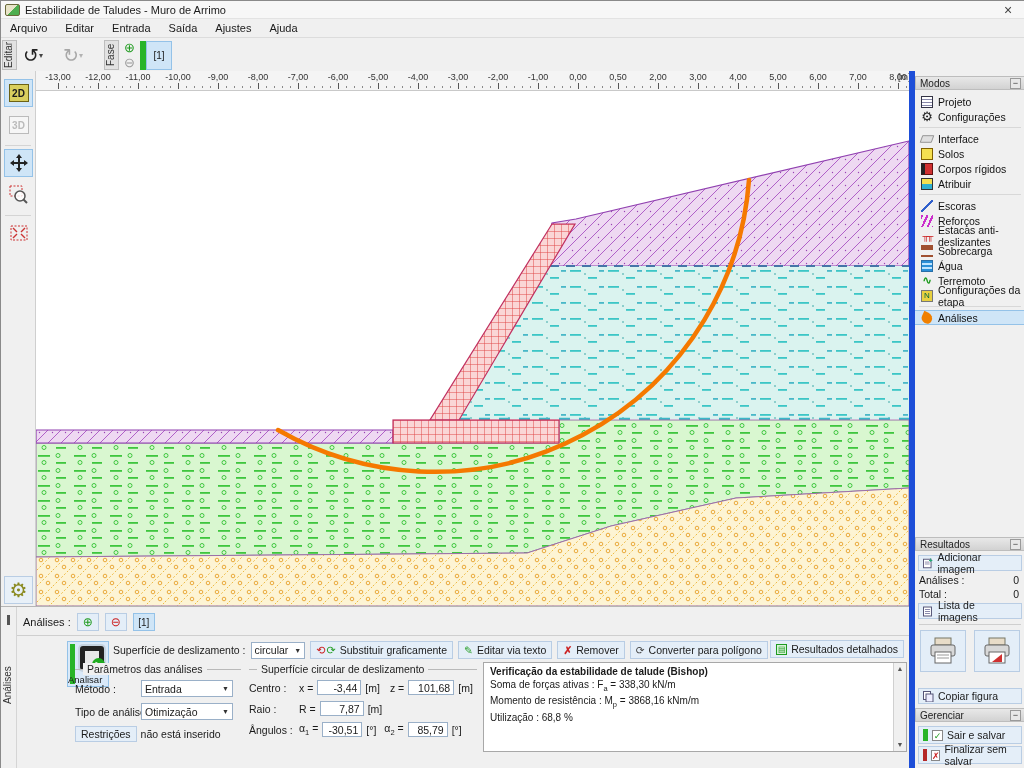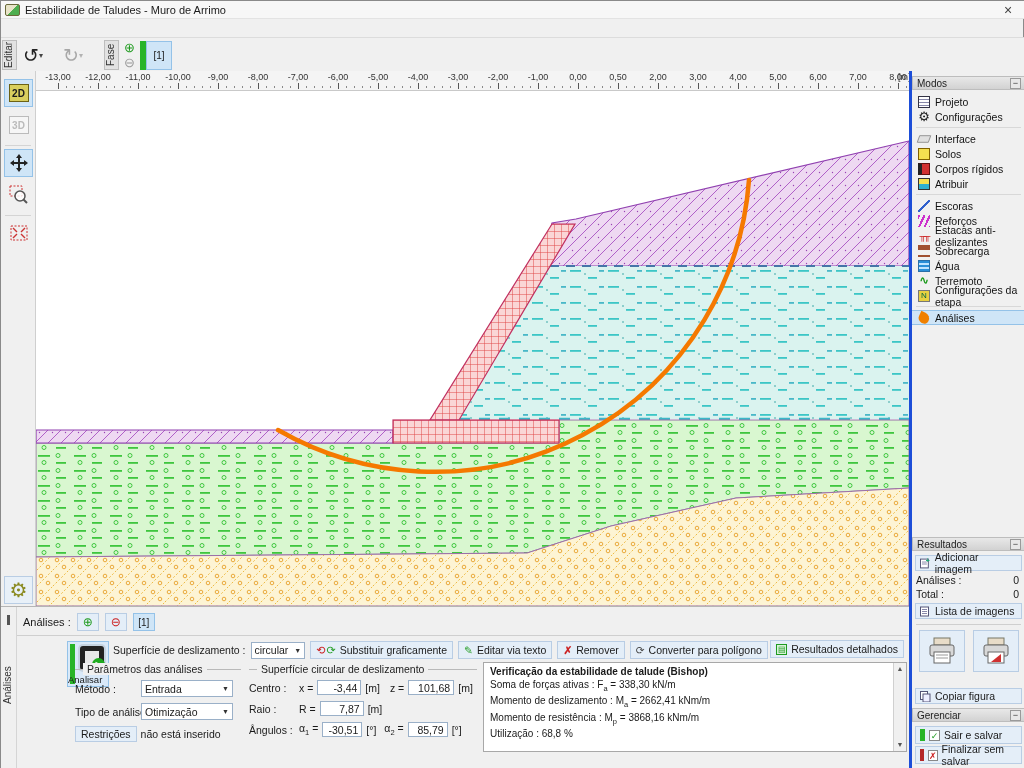--- a/index.html
+++ b/index.html
@@ -43,21 +43,21 @@
   .ltb-sel { background:#cfe5f7; border:1px solid #94c2e8; }
   #btn-2d-face { width:20px; height:18px; background:#d9cf5e; border:1px solid #6c6215; font-weight:bold; font-size:10px; display:flex; align-items:center; justify-content:center;}
   #btn-3d-face { width:20px; height:18px; border:1px solid #bbb; color:#bbb; font-weight:bold; font-size:10px; display:flex; align-items:center; justify-content:center; background:#f6f6f6;}
   .ltb-sep { position:absolute; left:4px; width:26px; height:1px; background:#d4d4d4; }
   #gear-btn { position:absolute; left:3px; top:505px; width:29px; height:28px; display:flex; align-items:center; justify-content:center; font-size:20px; color:#8a8a20; background:#e8f0f8; border:1px solid #b9cde4;}
 
   
   #canvas { left:35px; top:90px; width:873px; height:515px; background:#ffffff; border-bottom:1px solid #c9c9c9;}
 
   
-  #sidebar { left:908px; top:70px; width:116px; height:698px; background:#f0f0f0; border-left:3px solid #1d4ed8; }
+  #sidebar { left:908px; top:70px; width:116px; height:698px; background:#f0f0f0; border-left:6px solid #1d4ed8; }
   .panel-header { position:relative; height:14px; background:linear-gradient(#e8e8e8,#d2d2d2); border:1px solid #bdbdbd; display:flex; align-items:center; padding:0 4px; font-size:10px; color:#222;}
   .panel-min { position:absolute; right:3px; top:1px; width:11px; height:11px; border:1px solid #9a9a9a; background:#e8e8e8; font-size:9px; line-height:9px; text-align:center; color:#333;}
   .mode-item { display:flex; align-items:center; height:15px; padding-left:6px; gap:5px; font-size:10.5px; color:#111; }
   .mode-item.selected { background:#cfe5f7; border-top:1px solid #94c2e8; border-bottom:1px solid #94c2e8; }
   .mode-sep { height:1px; background:#d8d8d8; margin:3px 4px; }
   .micon { width:12px; height:12px; flex:0 0 12px; display:inline-flex; align-items:center; justify-content:center; font-size:11px; }
   .sb-btn { margin:2px 3px; height:16px; background:#e4eef8; border:1px solid #b9cde4; display:flex; align-items:center; gap:4px; padding:0 4px; font-size:10.5px;}
   .sb-row { display:flex; justify-content:space-between; padding:1px 6px 1px 4px; font-size:10.5px;}
   .print-btn { width:46px; height:42px; background:#e4eef8; border:1px solid #b9cde4; display:flex; align-items:center; justify-content:center;}
   .green-bar { width:5px; height:12px; background:#28b428; display:inline-block;}
@@ -97,20 +97,28 @@
 <body>
 
 <div id="window">
 
   <div id="titlebar" class="abs">
     <span id="title-icon"></span>
     <span>Estabilidade de Taludes - Muro de Arrimo</span>
     <span id="close-btn">×</span>
   </div>
 
+  <div id="menubar" class="abs">
+      <span class="menu-item">Arquivo</span>
+      <span class="menu-item">Editar</span>
+      <span class="menu-item">Entrada</span>
+      <span class="menu-item">Saída</span>
+      <span class="menu-item">Ajustes</span>
+      <span class="menu-item">Ajuda</span>
+    </div>
 
   <div id="toolbar" class="abs">
     <div id="editar-vtab" class="vtab">Editar</div>
     <div id="undo-btn">
       <span class="tool-glyph">↺</span>
       <span class="tool-caret">▾</span>
     </div>
     <div id="redo-btn">
       <span class="tool-glyph">↻</span>
       <span class="tool-caret">▾</span>
@@ -579,21 +587,20 @@
         <span style="margin-left:4px;"><span>α</span><sub>2</sub> =</span>
         <span class="inp" style="width:40px;">85,79</span>
         <span>[°]</span>
       </div>
     </div>
 
     <div id="results-box">
       <div style="font-weight:bold;">Verificação da estabilidade de talude (Bishop)</div>
       <div id="verif-lines">
           <div><span>Soma de forças ativas :  </span><span>F<sub>a</sub> =  </span><span>338,30 kN/m</span></div>
-          <div><span>Momento de deslizamento :  </span><span>M<sub>a</sub> =  </span><span>2662,41 kNm/m</span></div>
           <div><span>Momento de resistência :  </span><span>M<sub>p</sub> =  </span><span>3868,16 kNm/m</span></div>
         </div>
       <div>Utilização : 68,8 %</div>
 
       <div id="results-scroll">
         <span>▲</span>
         <span>▼</span>
       </div>
     </div>
   </div>

